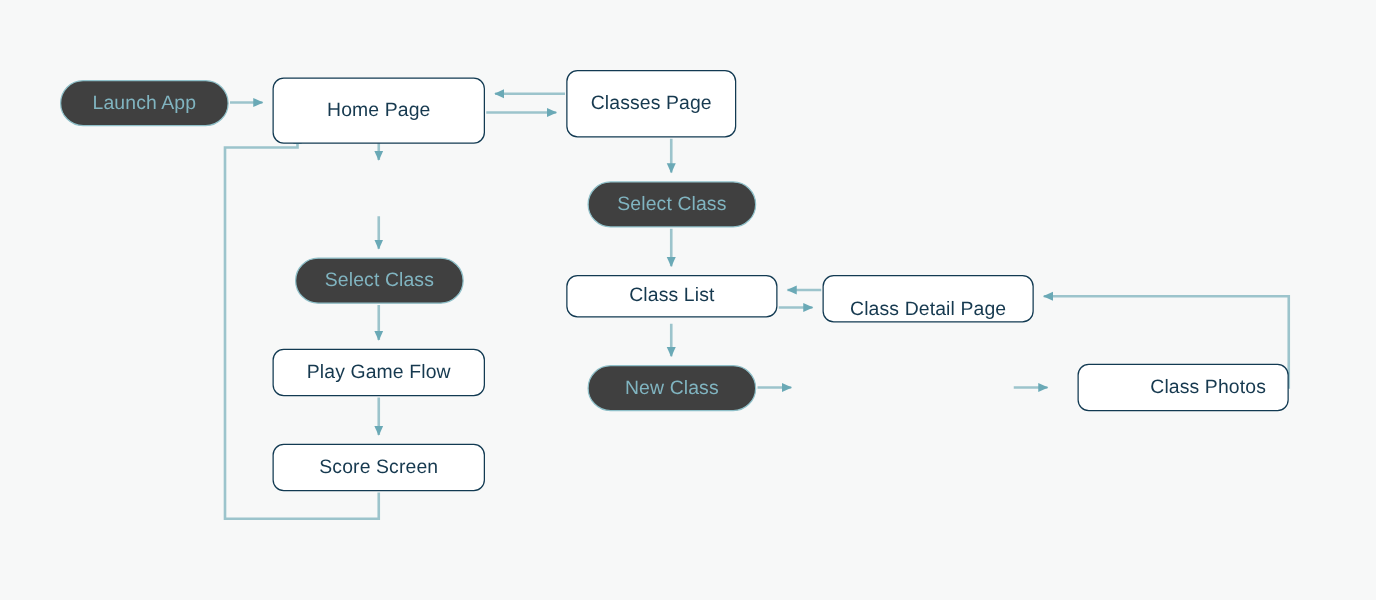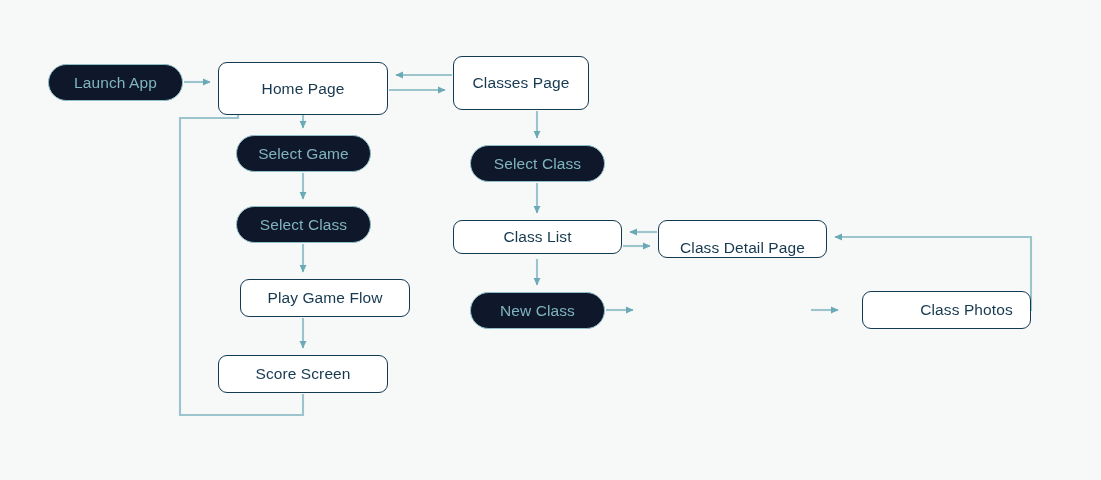--- a/index.html
+++ b/index.html
@@ -40,21 +40,21 @@
     border-radius: 9px;
     color: #16394f;
     font-size: 15.5px;
     letter-spacing: 0.1px;
   }
   .node.pill {
     border: 1.3px solid #8fc0c9;
     border-radius: 999px;
     color: #80b4c0;
     font-size: 15.5px;
-    background: #0f172a;
+    background: #404040;
     letter-spacing: 0.1px;
   }
 </style>
 </head>
 <body style="background: rgb(247, 248, 248);">
 
 <div id="canvas">
 
   <svg id="edges" viewBox="0 0 1101 480" xmlns="http://www.w3.org/2000/svg">
     <defs>
@@ -84,27 +84,24 @@
 
   <div class="node pill" style="left: 48px; top: 64px; width: 135px; height: 37px;">
       <span>Launch App</span>
     </div>
   <div class="node solid" style="left: 218px; top: 62px; width: 170px; height: 53px;">
       <span>Home Page</span>
     </div>
   <div class="node solid" style="left: 453px; top: 56px; width: 136px; height: 54px;">
       <span>Classes Page</span>
     </div>
-  <div class="node pill" style="left: 236px; top: 135px; width: 135px; height: 37px;">
-      <span>Select Game</span>
-    </div>
   <div class="node pill" style="left: 236px; top: 206px; width: 135px; height: 37px;">
       <span>Select Class</span>
     </div>
-  <div class="node solid" style="left: 218px; top: 279px; width: 170px; height: 38px; margin-left: 22px;">
+  <div class="node solid" style="left: 218px; top: 279px; width: 170px; height: 38px;">
       <span>Play Game Flow</span>
     </div>
   <div class="node solid" style="left: 218px; top: 355px; width: 170px; height: 38px;">
       <span>Score Screen</span>
     </div>
   <div class="node pill" style="left: 470px; top: 145px; width: 135px; height: 37px;">
       <span>Select Class</span>
     </div>
   <div class="node solid" style="left: 453px; top: 220px; width: 169px; height: 34px;">
       <span>Class List</span>

